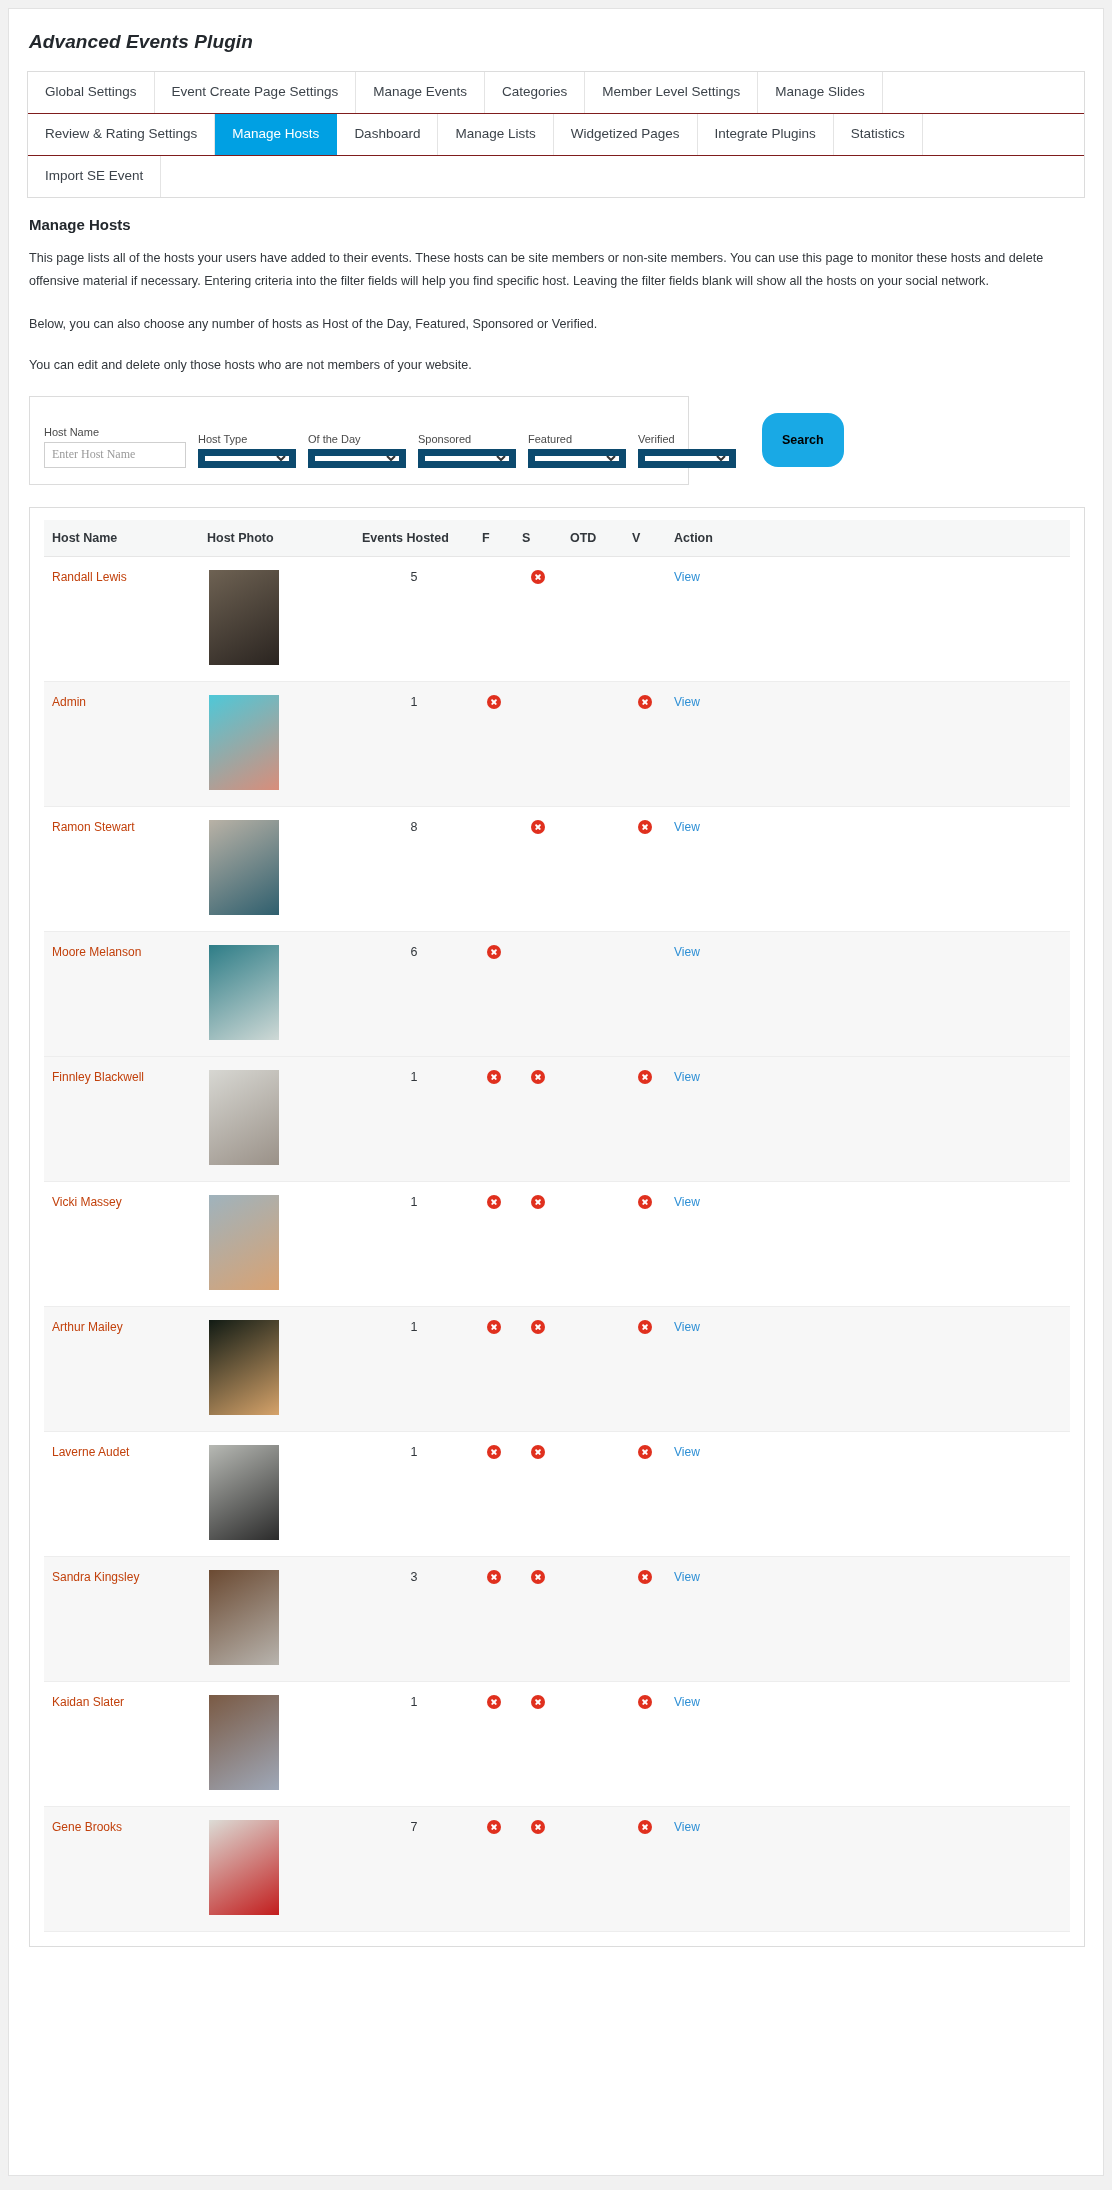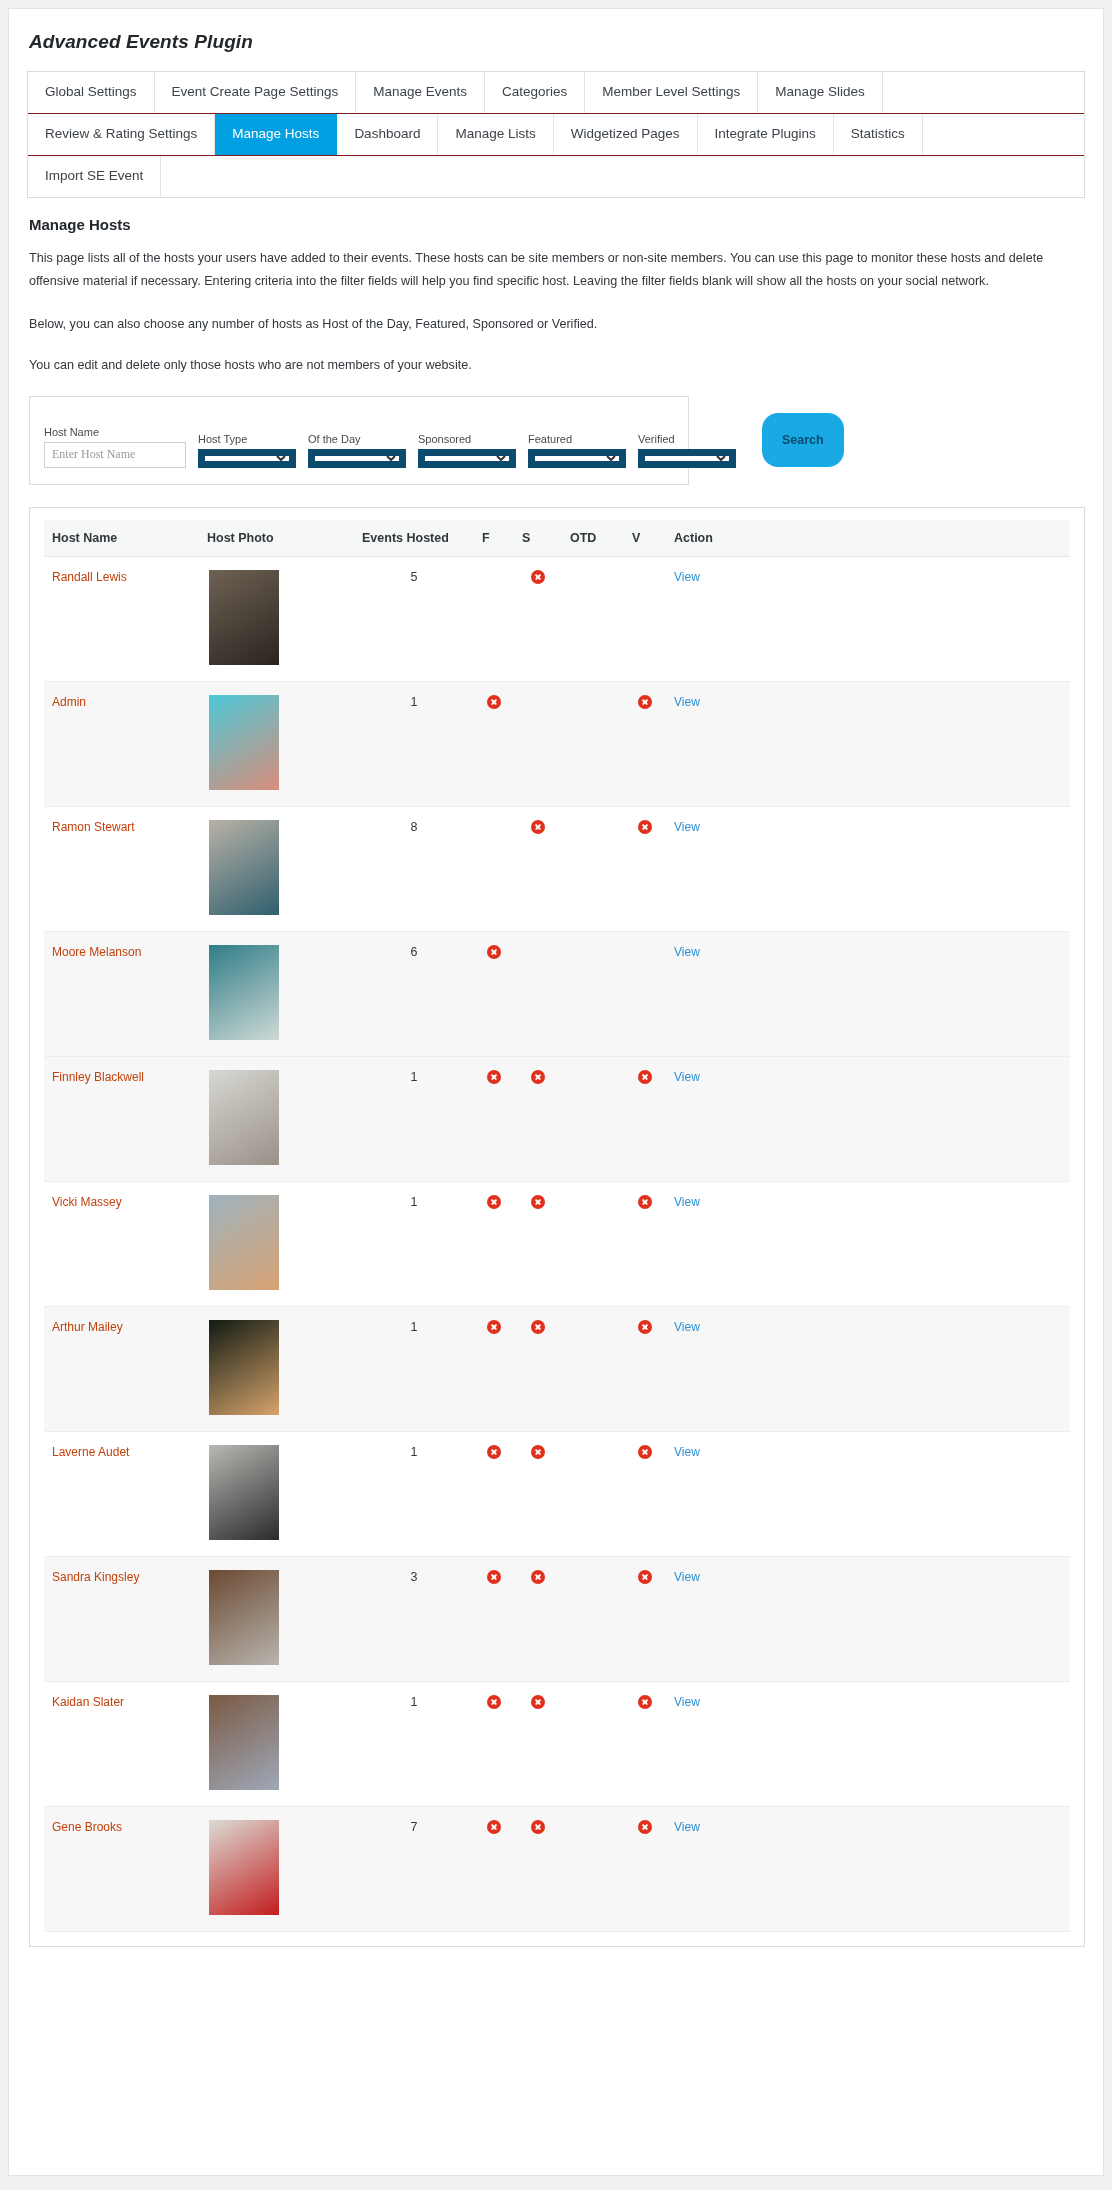--- a/index.html
+++ b/index.html
@@ -123,21 +123,21 @@
     box-sizing: border-box;
     border: 7px solid #0c4a6e;
     padding: 2px 4px;
     font-size: 12.5px;
     color: #333;
     background: #fff;
     font-family: "Liberation Sans", sans-serif;
   }
   .search-btn {
     background: #19a9e5;
-    color: #0c4a6e;
+    color: #000000;
     border: none;
     border-radius: 16px;
     padding: 20px 20px;
     font-size: 12.5px;
     font-weight: bold;
     cursor: pointer;
     font-family: "Liberation Sans", sans-serif;
     margin-left: 14px;
     margin-bottom: 1px;
   }

